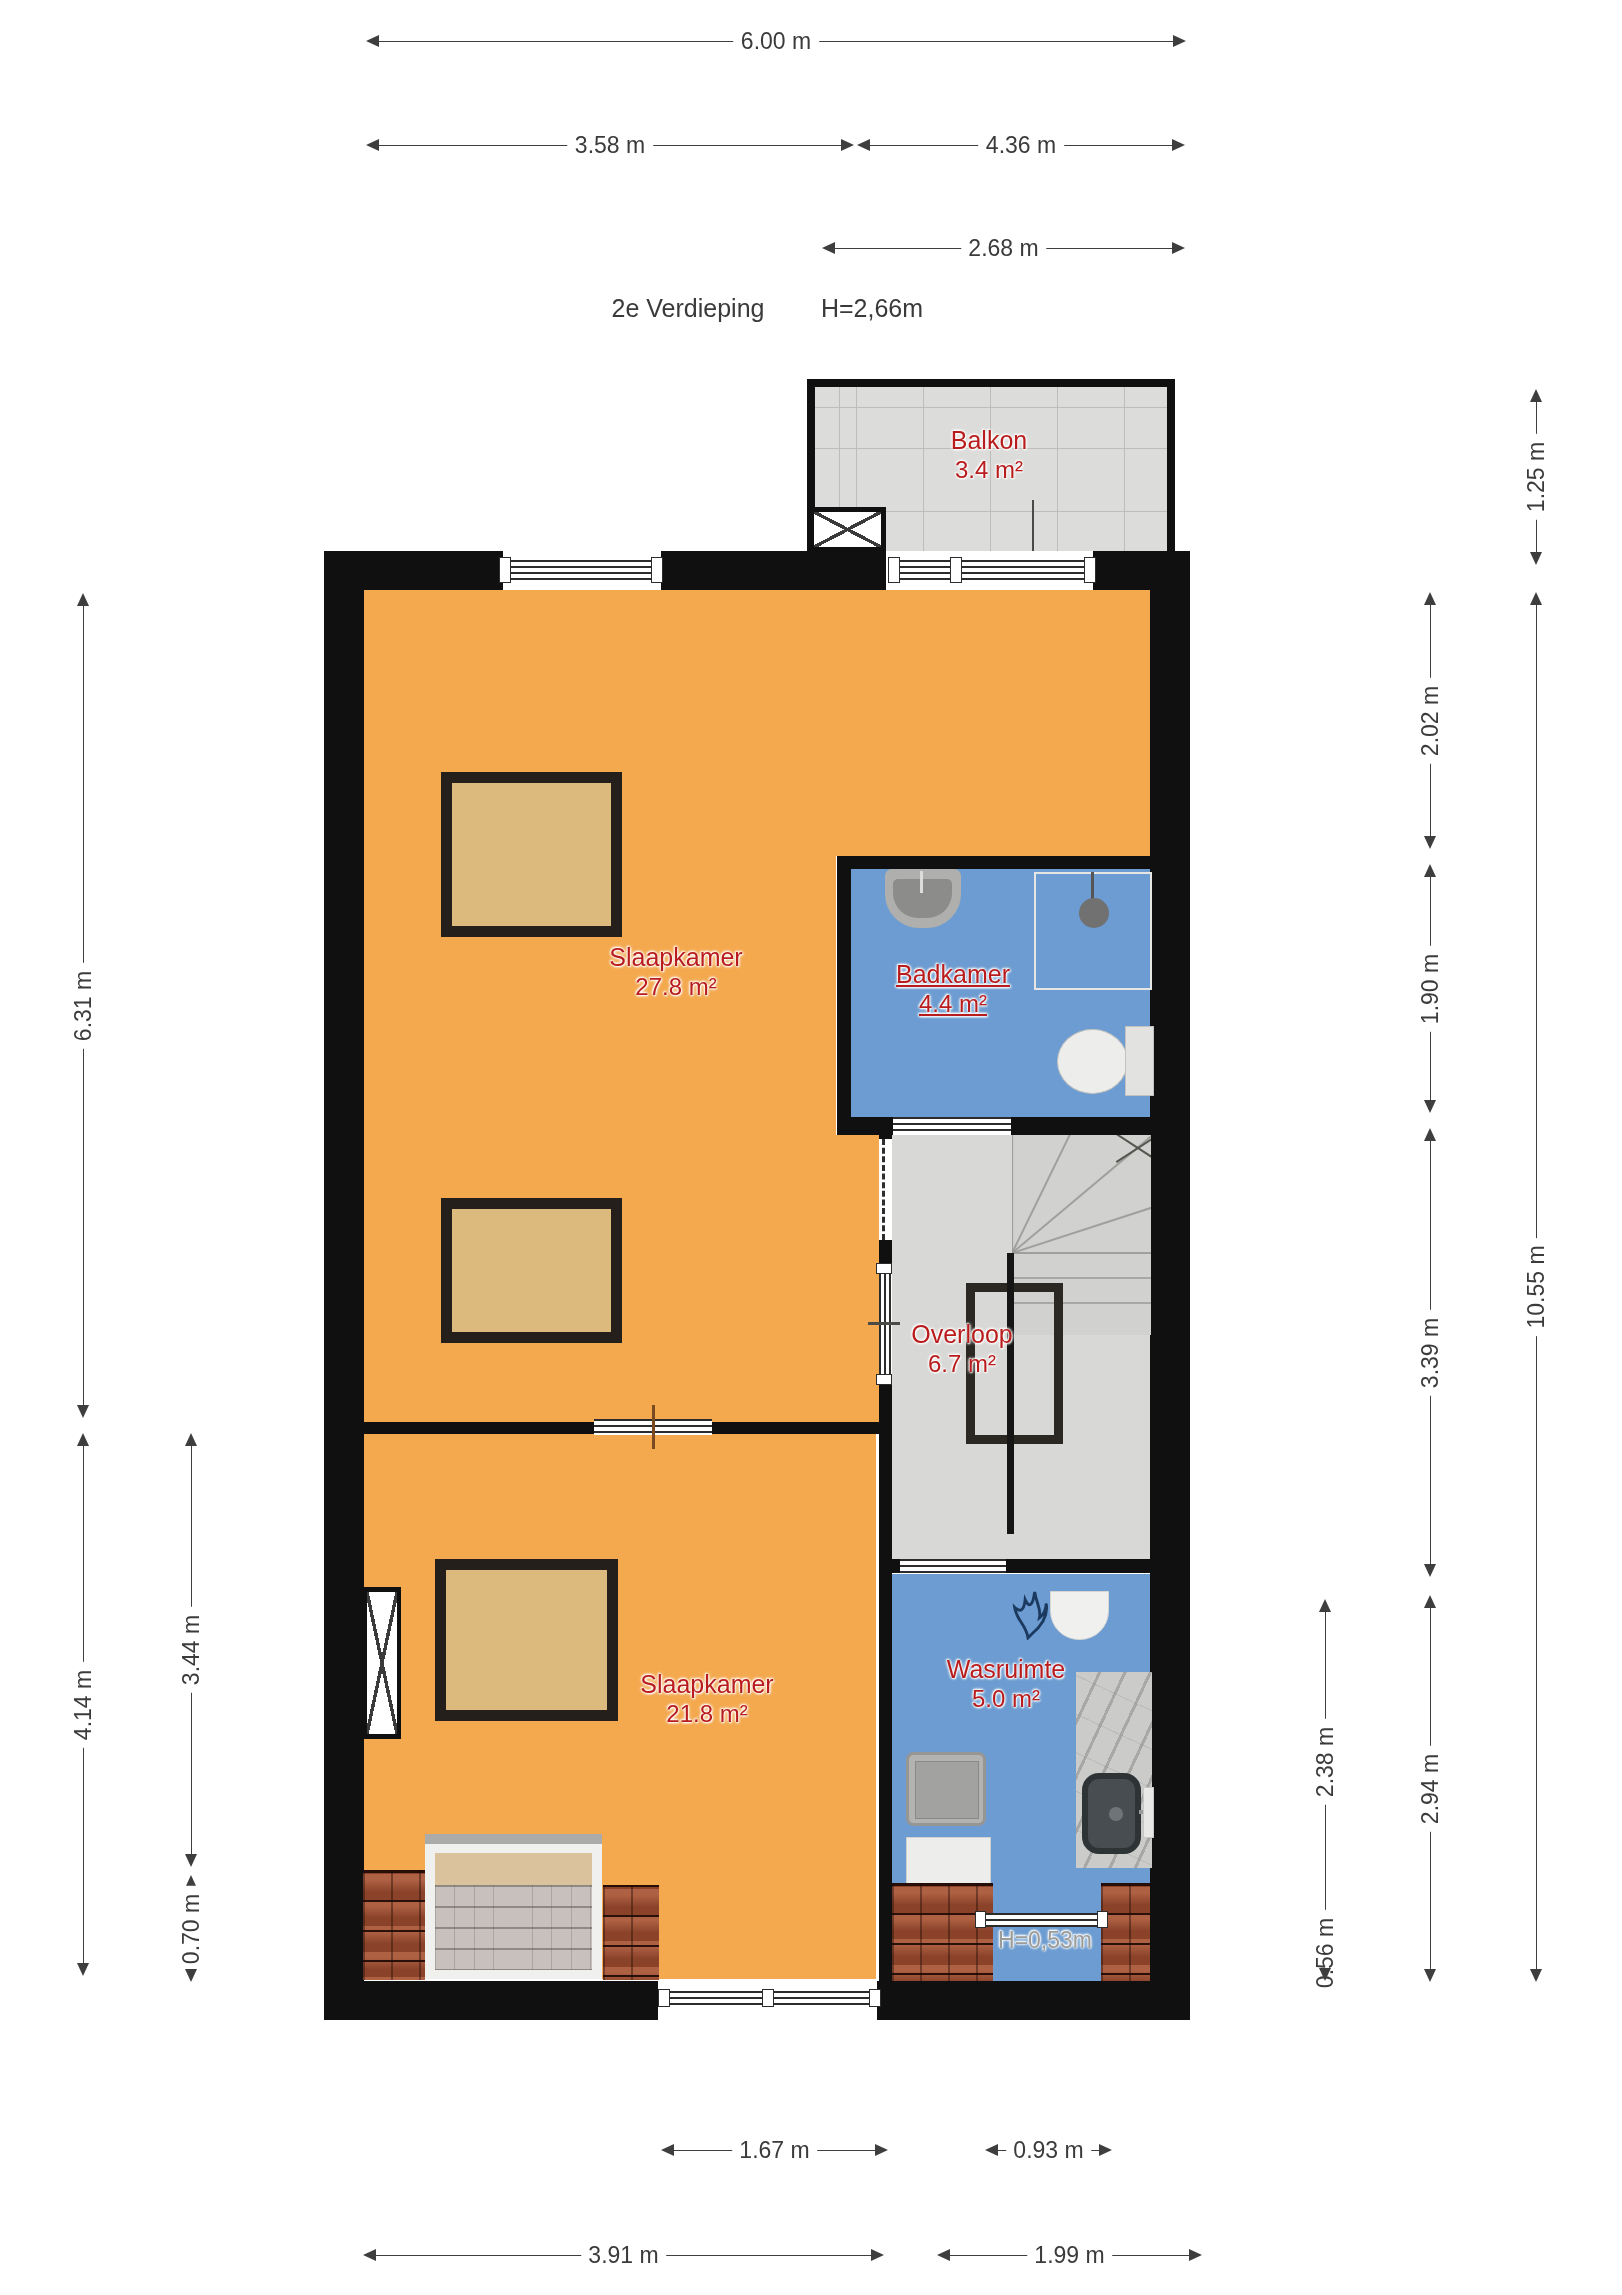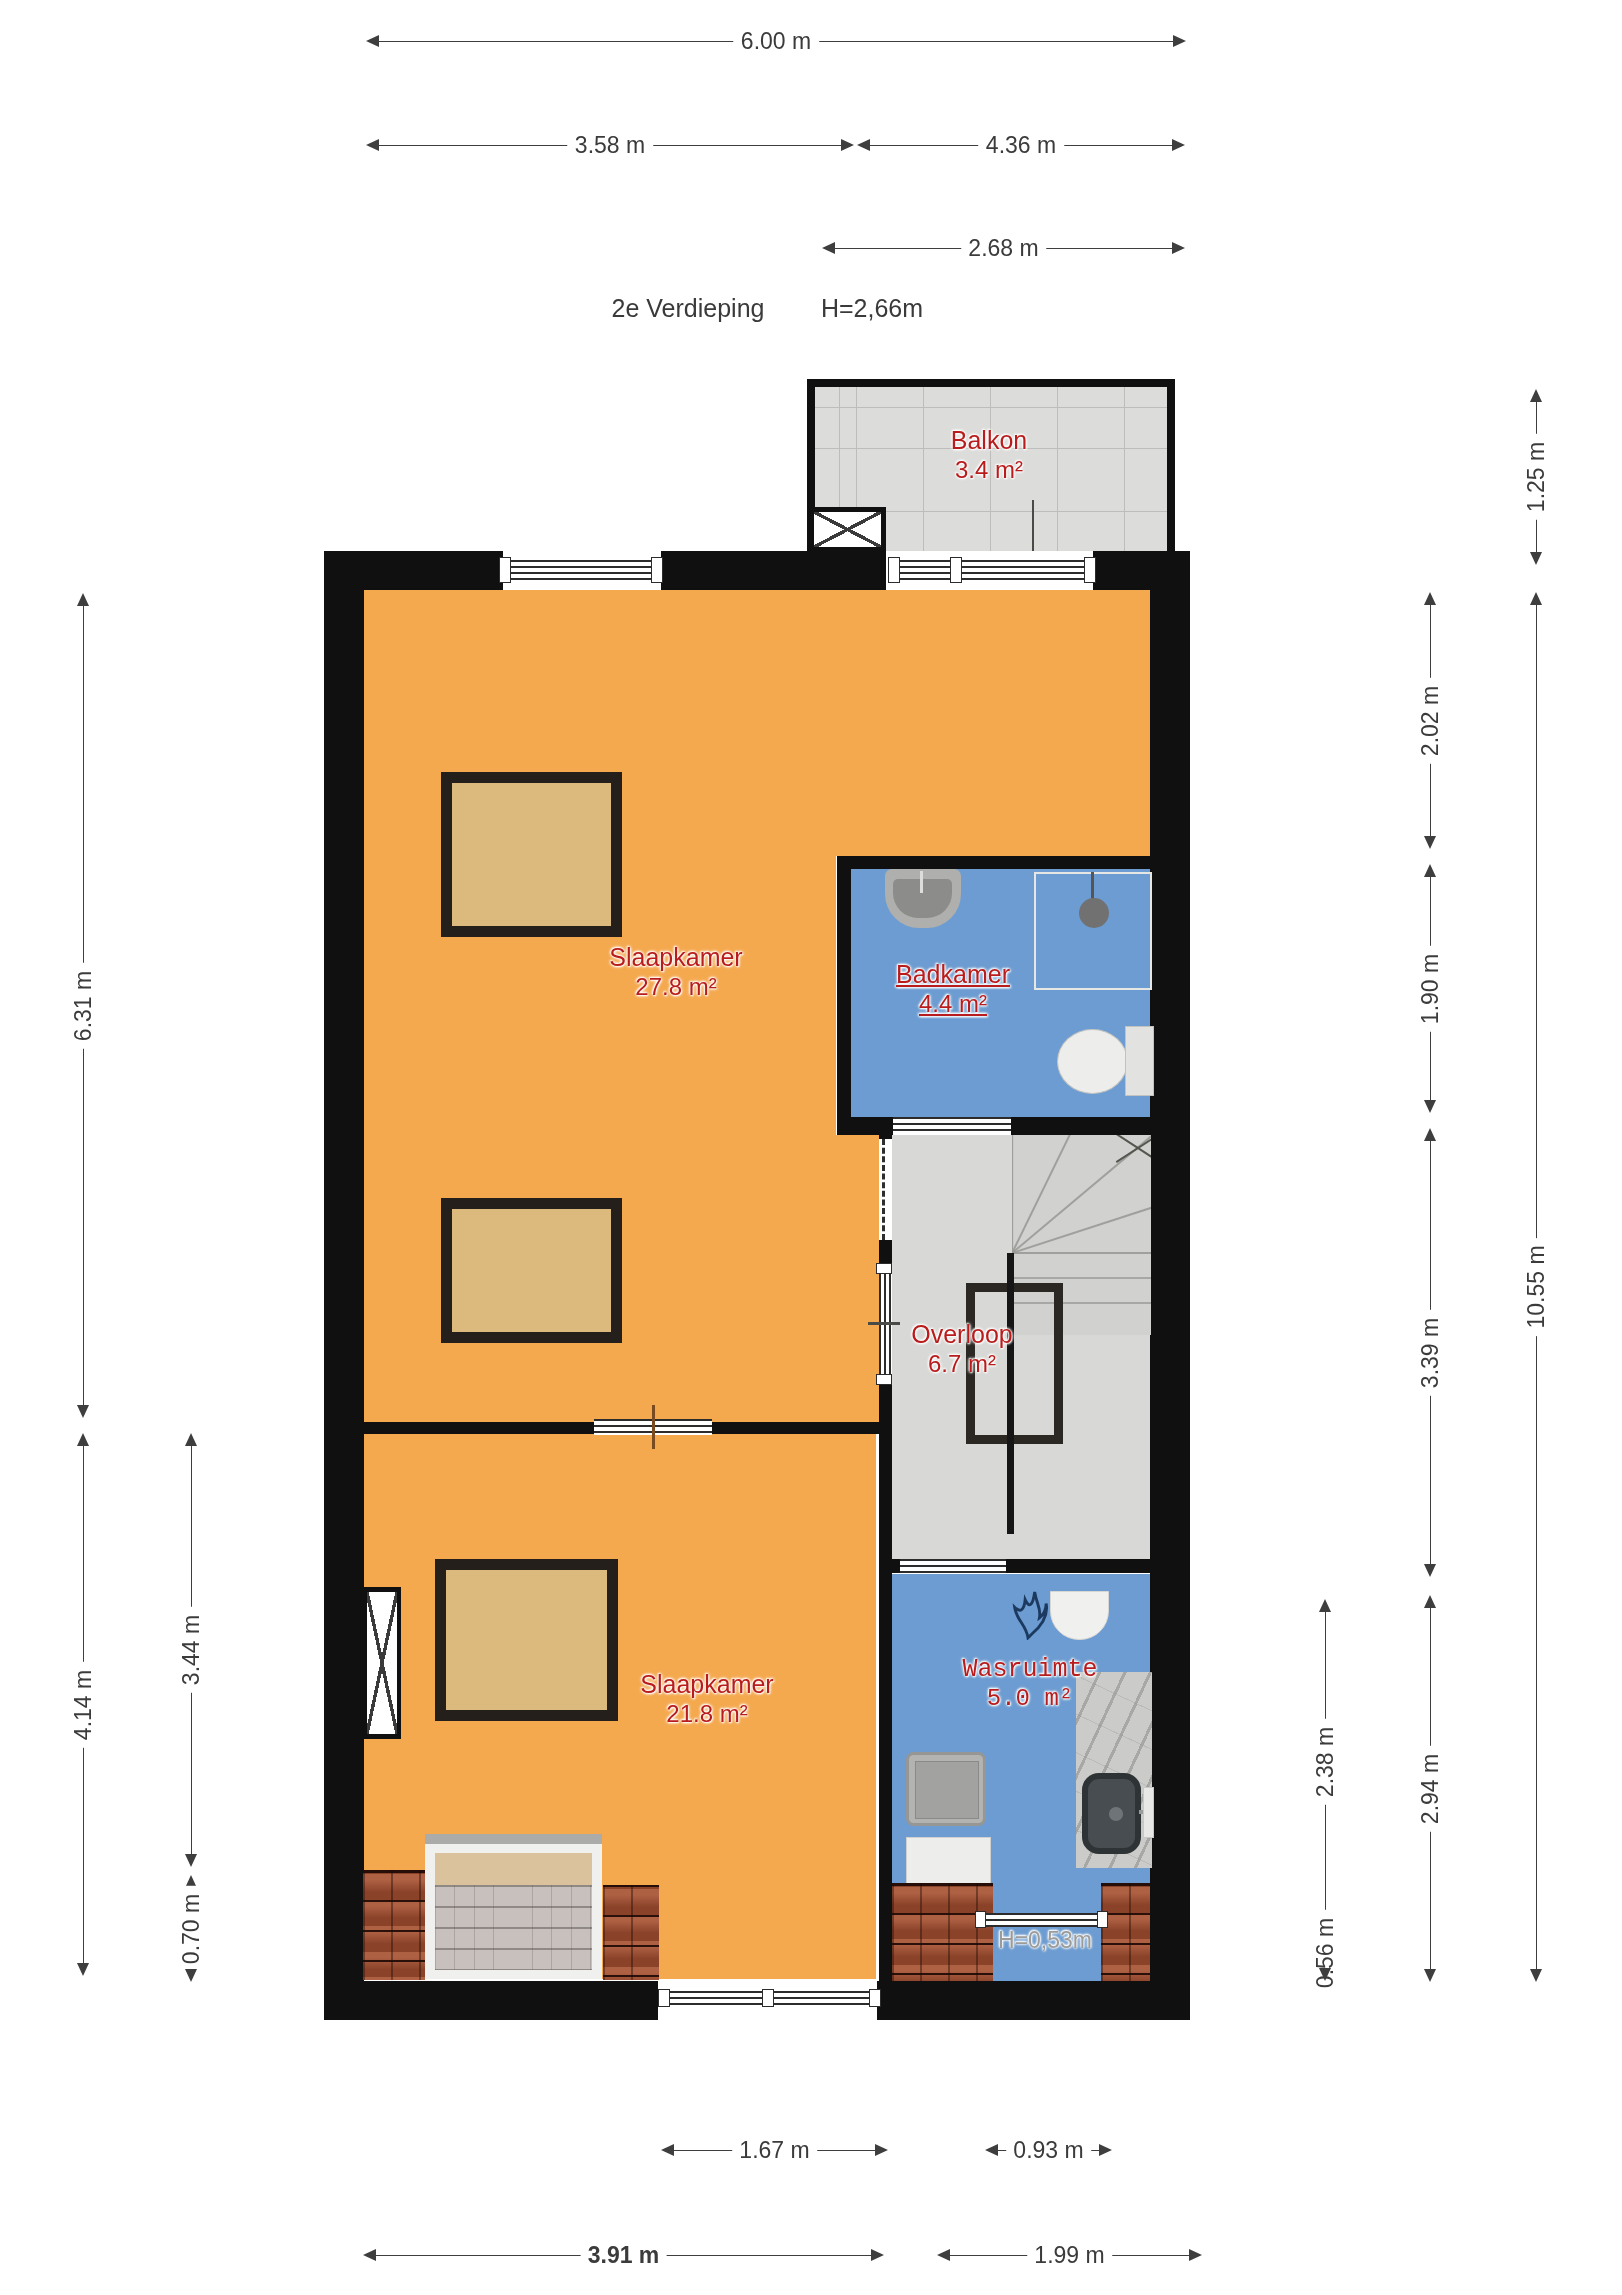--- a/index.html
+++ b/index.html
@@ -193,21 +193,21 @@
 <div class="abs" style="left:1139px;top:1810px;width:12px;height:4.2px;background:#9A9A98;"></div>
 <div class="abs" style="left:1143px;top:1787px;width:9.3px;height:49px;background:#E8E8E6;border:0.8px solid #C8C8C6;"></div>
 <div class="abs" style="left:906px;top:1752px;width:80px;height:74px;background:#B3B3B1;border:3.4px solid #969694;border-radius:7.6px;box-sizing:border-box;"></div>
 <div class="abs" style="left:915px;top:1761px;width:62px;height:56px;background:#A2A2A0;border:1.7px solid #8A8A88;"></div>
 <div class="abs" style="left:906px;top:1837px;width:85px;height:76px;background:#EDEDEB;border:1.7px solid #D0D0CE;box-sizing:border-box;"></div>
 <div class="tiles" style="left:892px;top:1883px;width:101px;height:98px;"></div>
 <div class="tiles" style="left:1101px;top:1883px;width:49px;height:98px;"></div>
 <div class="winh" style="left:979px;top:1913px;width:123px;height:13.5px;"></div>
 <div class="cap" style="left:975px;top:1911px;width:9.3px;height:15px;"></div>
 <div class="cap" style="left:1097px;top:1911px;width:9.3px;height:15px;"></div>
-<div class="rlabel" style="left:1030px;top:1684px;font-family:Liberation Mono, monospace;">
+<div class="rlabel" style="left:1006px;top:1684px;">
   <div>Wasruimte</div>
   <div class="area">5.0 m²</div>
 </div>
 <div class="note" style="left:1045px;top:1940px;">H=0,53m</div>
 
 <div class="dim h" style="left:366px;top:32px;width:820px;height:18.6px;">
   <div class="line"></div>
     <span class="dlbl">6.00 m</span>
 </div>
 <div class="dim h" style="left:366px;top:136px;width:488px;height:18.6px;">
@@ -274,21 +274,21 @@
 </div>
 
 <div class="dim h" style="left:661px;top:2141px;width:227px;height:18.6px;">
   <div class="line"></div>
     <span class="dlbl">1.67 m</span>
 </div>
 <div class="dim h" style="left:985px;top:2141px;width:127px;height:18.6px;">
   <div class="line"></div>
     <span class="dlbl">0.93 m</span>
 </div>
-<div class="dim h" style="left:363px;top:2246px;width:521px;height:18.6px;font-weight:bold;">
+<div class="dim h" style="left:363px;top:2246px;width:521px;height:18.6px;">
   <div class="line"></div>
     <span class="dlbl">3.91 m</span>
 </div>
 <div class="dim h" style="left:937px;top:2246px;width:265px;height:18.6px;">
   <div class="line"></div>
     <span class="dlbl">1.99 m</span>
 </div>
 
 
 </body></html>

